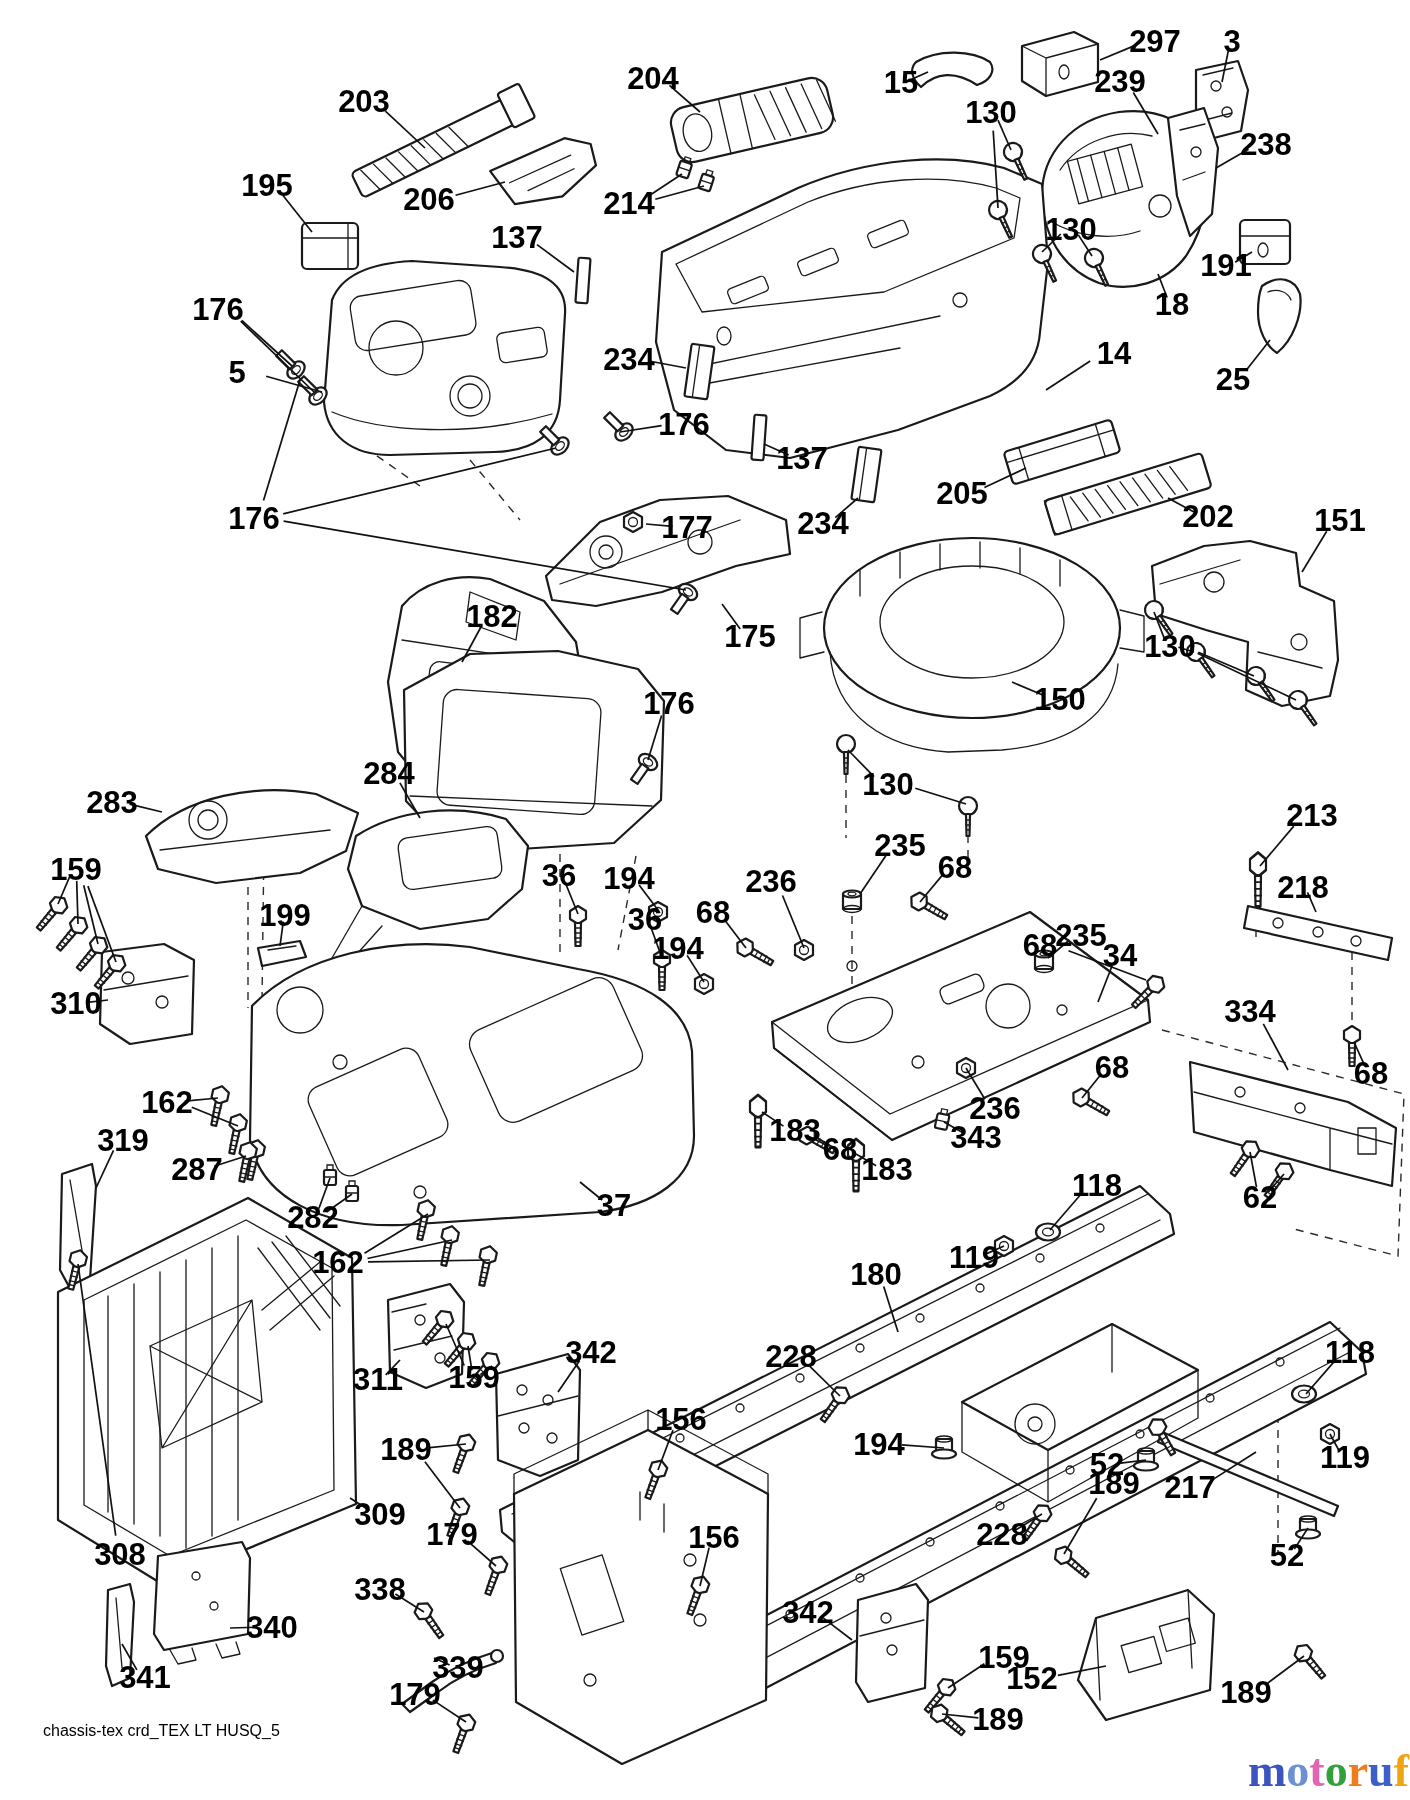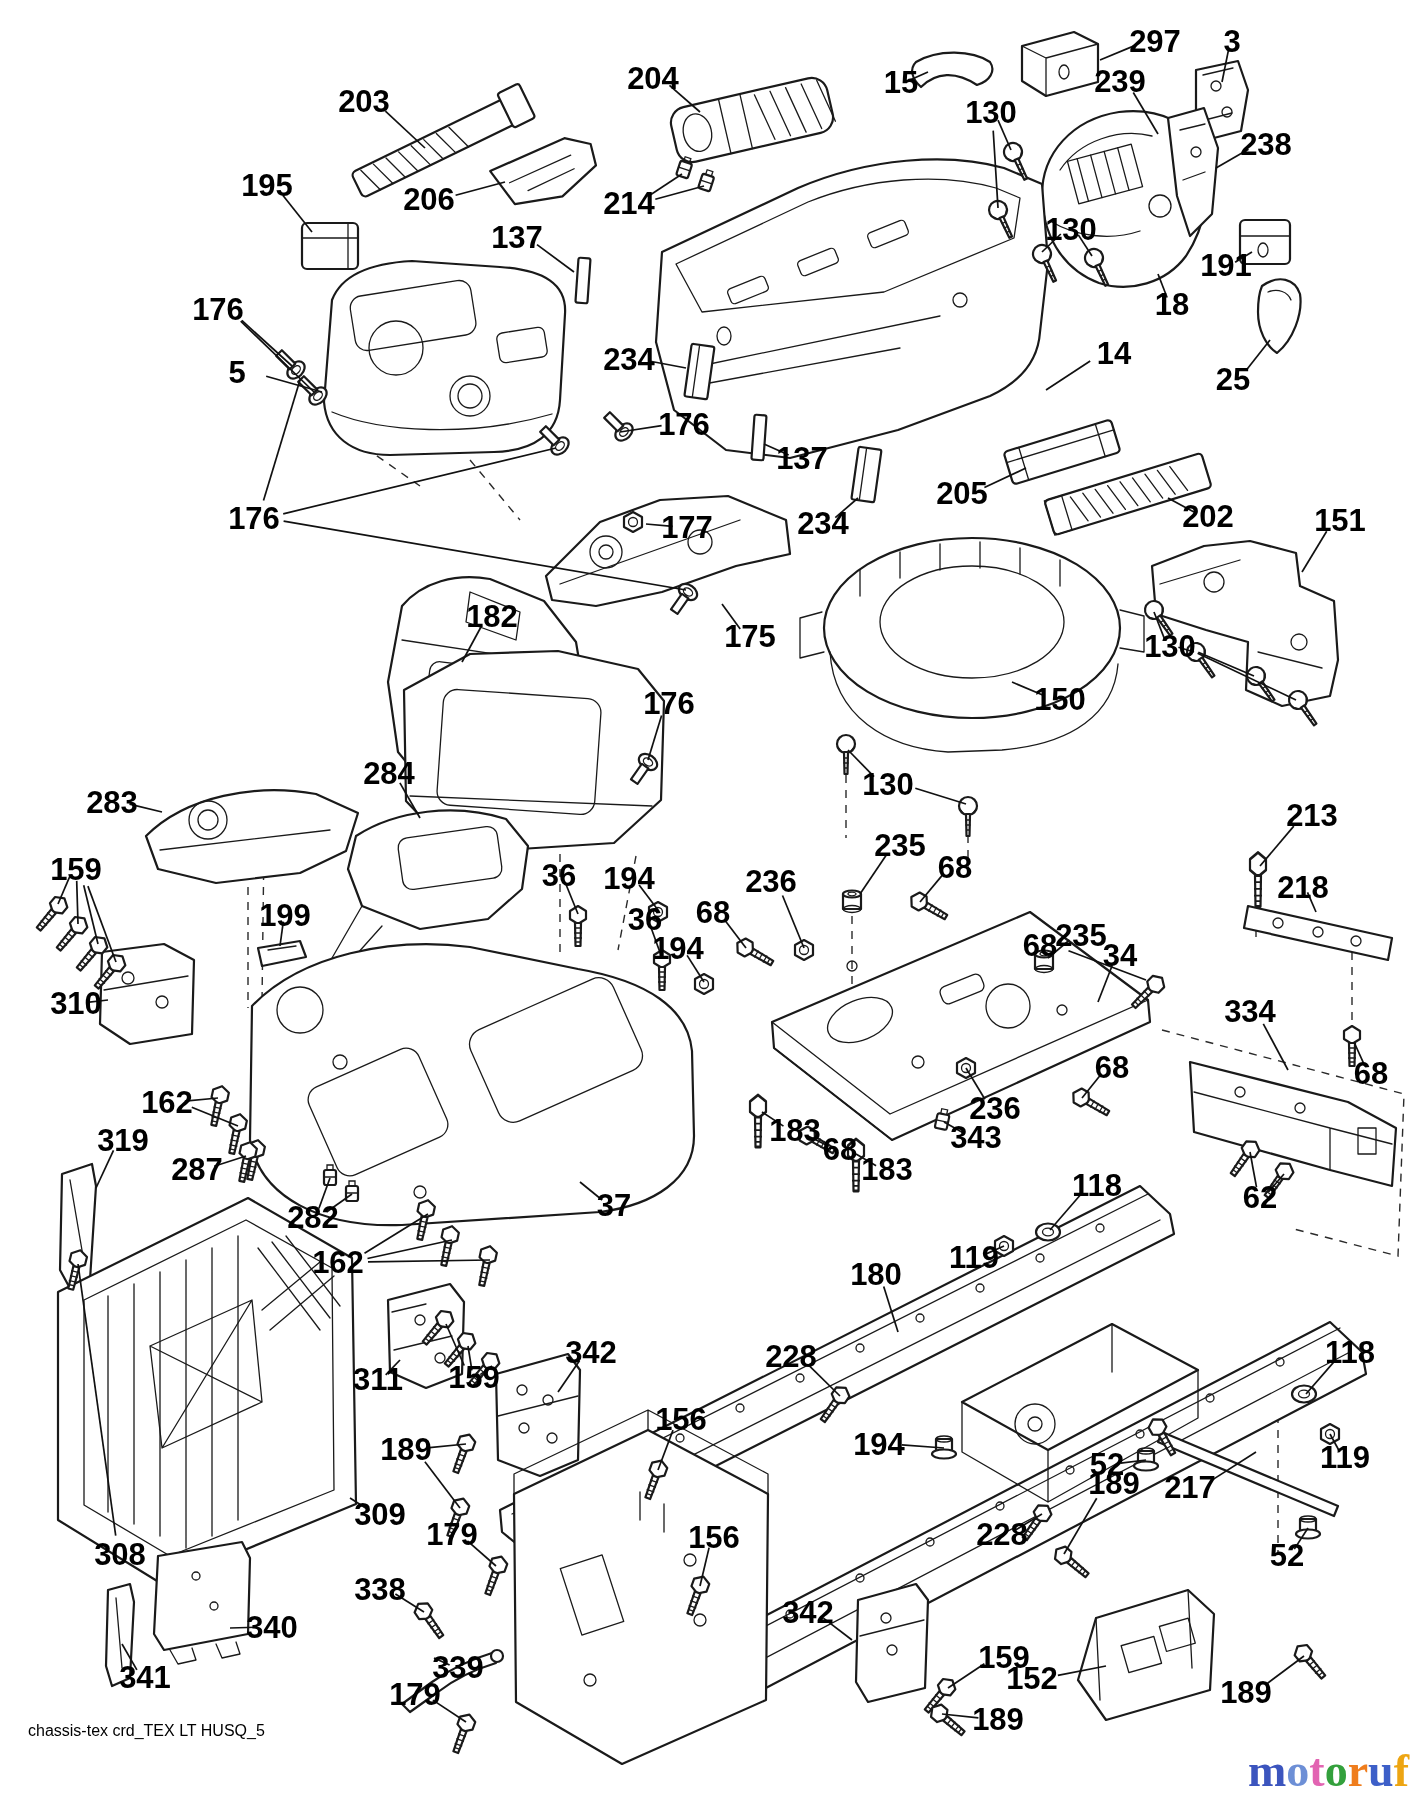--- a/index.html
+++ b/index.html
@@ -4,21 +4,21 @@
 <style>
   html,body{margin:0;padding:0;background:#ffffff;}
   #canvas{position:relative;width:1410px;height:1800px;background:#ffffff;overflow:hidden;
           font-family:"Liberation Sans",sans-serif;}
   svg{position:absolute;left:0;top:0;}
   .part{fill:#ffffff;stroke:#1a1a1a;stroke-width:2.2;stroke-linejoin:round;stroke-linecap:round;}
   .part .thin, .thin{fill:none;stroke:#1a1a1a;stroke-width:1.3;}
   .dash{fill:none;stroke:#2a2a2a;stroke-width:1.4;stroke-dasharray:8 7;}
   .leader{stroke:#111;stroke-width:1.7;}
   .plabel{font:bold 31px "Liberation Sans",sans-serif;fill:#000;}
-  #footer-caption{position:absolute;left:28px;top:1722px;font:16px "Liberation Sans",sans-serif;
+  #footer-caption{position:absolute;left:43px;top:1722px;font:16px "Liberation Sans",sans-serif;
                   color:#000;letter-spacing:0px;}
   #logo{position:absolute;left:1248px;top:1748px;font-family:"Liberation Serif",serif;
         font-weight:bold;font-size:46px;line-height:46px;white-space:nowrap;}
   #logo .tick{font-size:18px;color:#9a9a9a;}
 </style>
 </head>
 <body>
 
 <div id="canvas">
 

